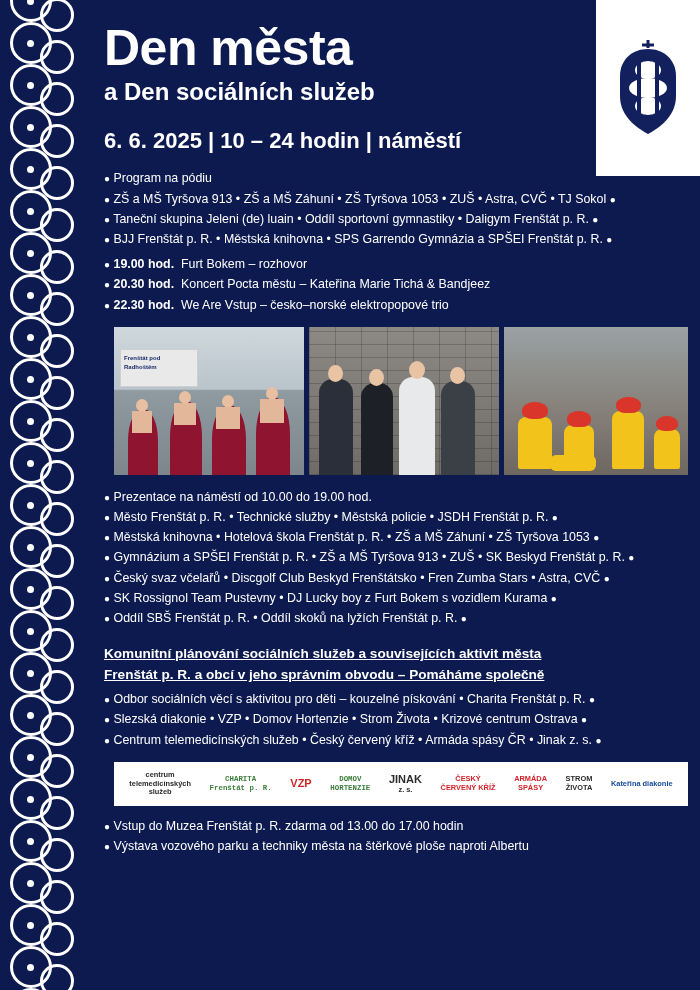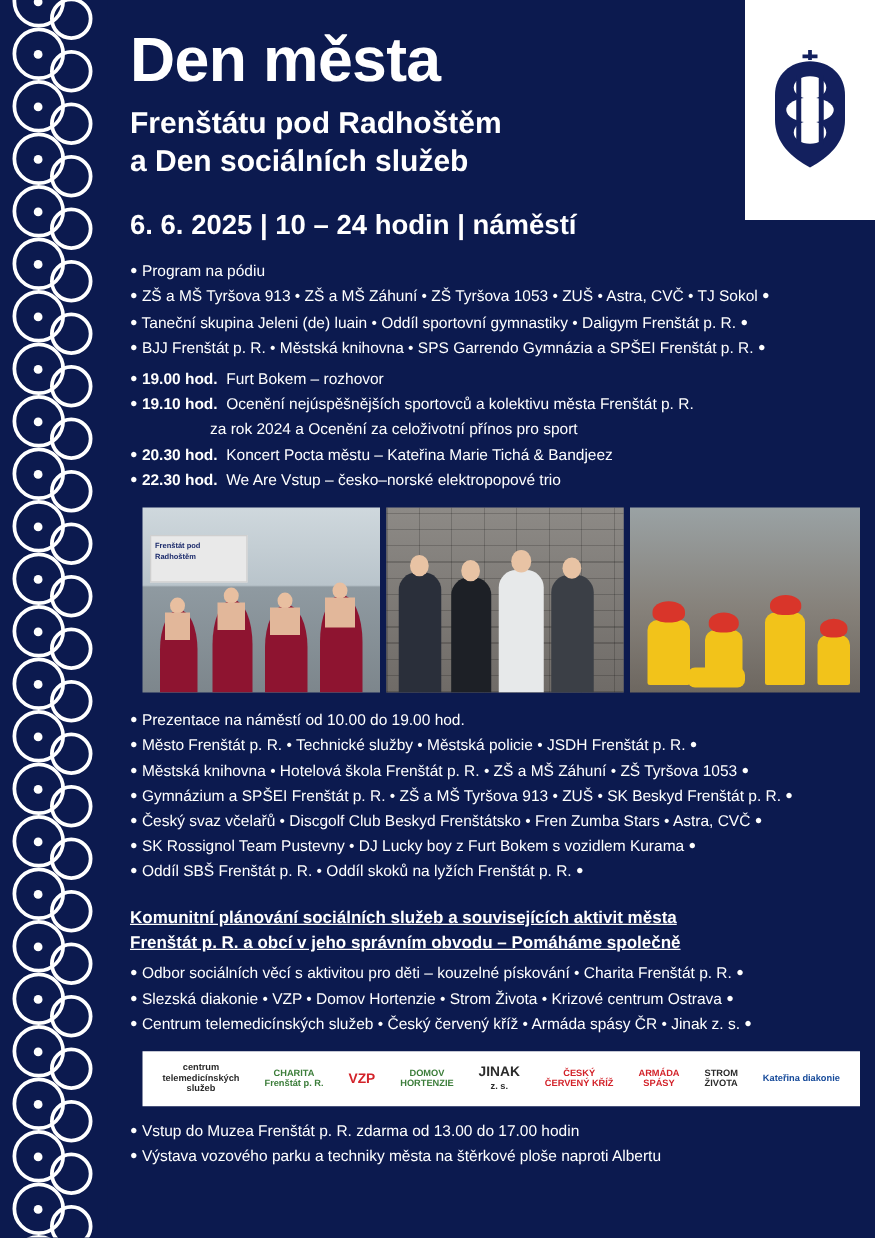--- a/index.html
+++ b/index.html
@@ -102,21 +102,21 @@
     font-size:13.6px; font-weight:bold; text-decoration:underline; line-height:1.5;
   }
   .logo-strip {
     margin:12px 0 10px 10px; width:574px; height:44px; background:#ffffff;
     display:flex; align-items:center; justify-content:space-around; padding:0 6px;
   }
   .logo { font-size:7.4px; color:#1b2a6b; text-align:center; line-height:1.15; font-weight:bold; white-space:nowrap; }
   .logo .big { font-size:11px;text-align:right; }
   .logo.red { color:#d3232a; }
   .logo.blue { color:#164a9a; }
-  .logo.green { color:#3c7d3a; }
+  .logo.green { color:#3c7d3a;font-family:Liberation Mono, monospace; }
   .logo.dark { color:#2b2b2b; }
   .footer-list li { font-size:12.4px; line-height:1.63; }
 </style>
 </head>
 <body>
 
 <div class="ornament-band" id="ornaments">
     <div class="ring" style="left: 10px; top: -20px; width: 42px; height: 42px;"></div>
     <div class="ring" style="left: 40px; top: -2px; width: 34px; height: 34px;"></div>
     <div class="dot" style="left: 27px; top: -2px; width: 7px; height: 7px;"></div>
@@ -201,38 +201,33 @@
       <path d="M39 13 c-16 0 -28 11 -28 27 v20 c0 18 13 30 28 38 c15 -8 28 -20 28 -38 v-20 c0 -16 -12 -27 -28 -27 z" fill="#13205e"></path>
       <ellipse cx="39" cy="34" rx="13" ry="9" fill="#ffffff"></ellipse>
       <ellipse cx="39" cy="52" rx="19" ry="10" fill="#ffffff"></ellipse>
       <ellipse cx="39" cy="70" rx="13" ry="9" fill="#ffffff"></ellipse>
       <rect x="28" y="24" width="4" height="56" fill="#13205e"></rect>
       <rect x="46" y="24" width="4" height="56" fill="#13205e"></rect>
     </svg>
   </div>
 
   <h1 class="title-main">Den města</h1>
-  <div class="title-sub1">Frenštátu pod Radhoštěm</div>
   <div class="title-sub2">a Den sociálních služeb</div>
   <div class="date-line">6. 6. 2025 | 10 – 24 hodin | náměstí</div>
 
   <ul class="bullets">
     <li><span class="b">●</span> <span>Program na pódiu</span></li>
     <li><span class="b">●</span> <span>ZŠ a MŠ Tyršova 913  •  ZŠ a MŠ Záhuní  •  ZŠ Tyršova 1053  •  ZUŠ  •  Astra, CVČ  •  TJ Sokol</span> <span class="b">●</span></li>
     <li><span class="b">●</span> <span>Taneční skupina Jeleni (de) luain  •  Oddíl sportovní gymnastiky  •  Daligym Frenštát p. R.</span> <span class="b">●</span></li>
     <li><span class="b">●</span> <span>BJJ Frenštát p. R.  •  Městská knihovna  •  SPS Garrendo Gymnázia a SPŠEI Frenštát p. R.</span> <span class="b">●</span></li>
   </ul>
 
   <ul class="bullets sched">
     <li>
       <span class="b">●</span> <span class="time">19.00 hod.</span>&nbsp;&nbsp;<span>Furt Bokem – rozhovor</span>
-    </li>
-    <li>
-      <span class="b">●</span> <span class="time">19.10 hod.</span>&nbsp;&nbsp;<span>Ocenění nejúspěšnějších sportovců a kolektivu města Frenštát p. R.</span>
-      <span class="indent">za rok 2024 a Ocenění za celoživotní přínos pro sport</span>
     </li>
     <li>
       <span class="b">●</span> <span class="time">20.30 hod.</span>&nbsp;&nbsp;<span>Koncert Pocta městu – Kateřina Marie Tichá &amp; Bandjeez</span>
     </li>
     <li>
       <span class="b">●</span> <span class="time">22.30 hod.</span>&nbsp;&nbsp;<span>We Are Vstup – česko–norské elektropopové trio</span>
     </li>
   </ul>
 
   <div class="photos">

